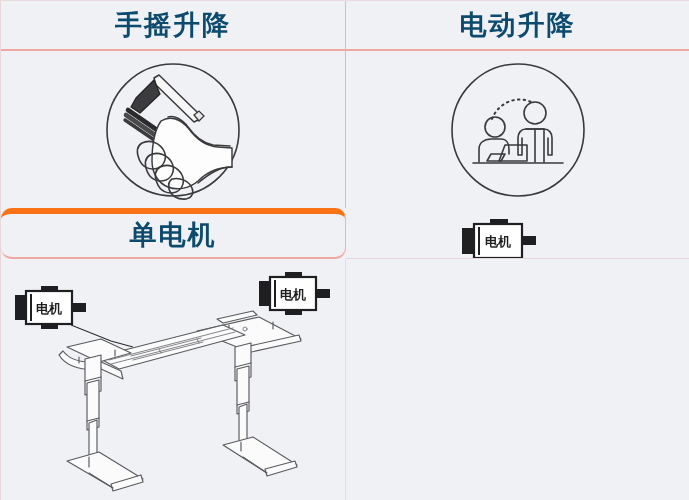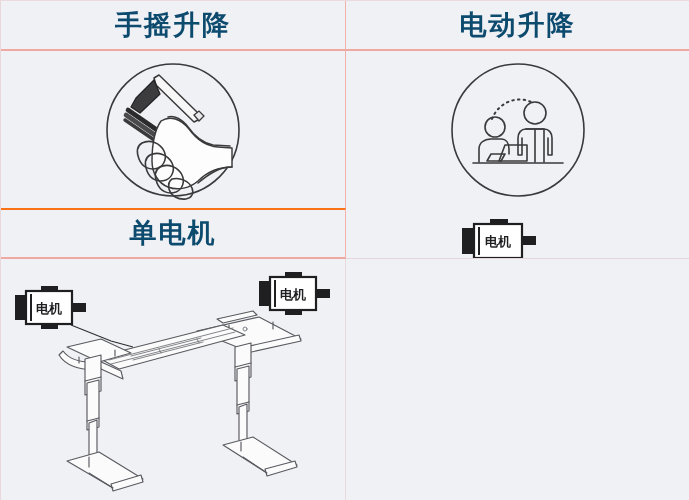--- a/index.html
+++ b/index.html
@@ -27,21 +27,21 @@
     border-right: 1.5px solid #f3b1aa;
   }
   .hdr.right { border-right: 1px solid #e9dade; }
   .hdr-label {
     color: #0c4a6e;
     font-size: 27px;
     font-weight: bold;
     letter-spacing: 2px;
     line-height: 1;
   }
-  .hdr.row3 { border-top: 2px solid #f97316; }
+  .hdr.row3 { border-top: 6px solid #f97316; border-radius: 11px; }
 
   .pane { border-right: 1.5px solid #f3b1aa; border-bottom: 0; }
   .pane.right { border-right: 1px solid #e9dade; }
   .pane.bottomrow { border-bottom: 1px solid #e4d6da; }
 
   .iconwrap { width: 100%; height: 100%; display: flex; align-items: center; justify-content: center; }
   .figwrap { width: 100%; height: 100%; }
   svg { display: block; }
   .ln { fill: none; stroke: #5a5b60; stroke-width: 1.15; stroke-linecap: round; stroke-linejoin: round; }
   .ln-thin { fill: none; stroke: #6e6f74; stroke-width: 0.85; stroke-linecap: round; stroke-linejoin: round; }

